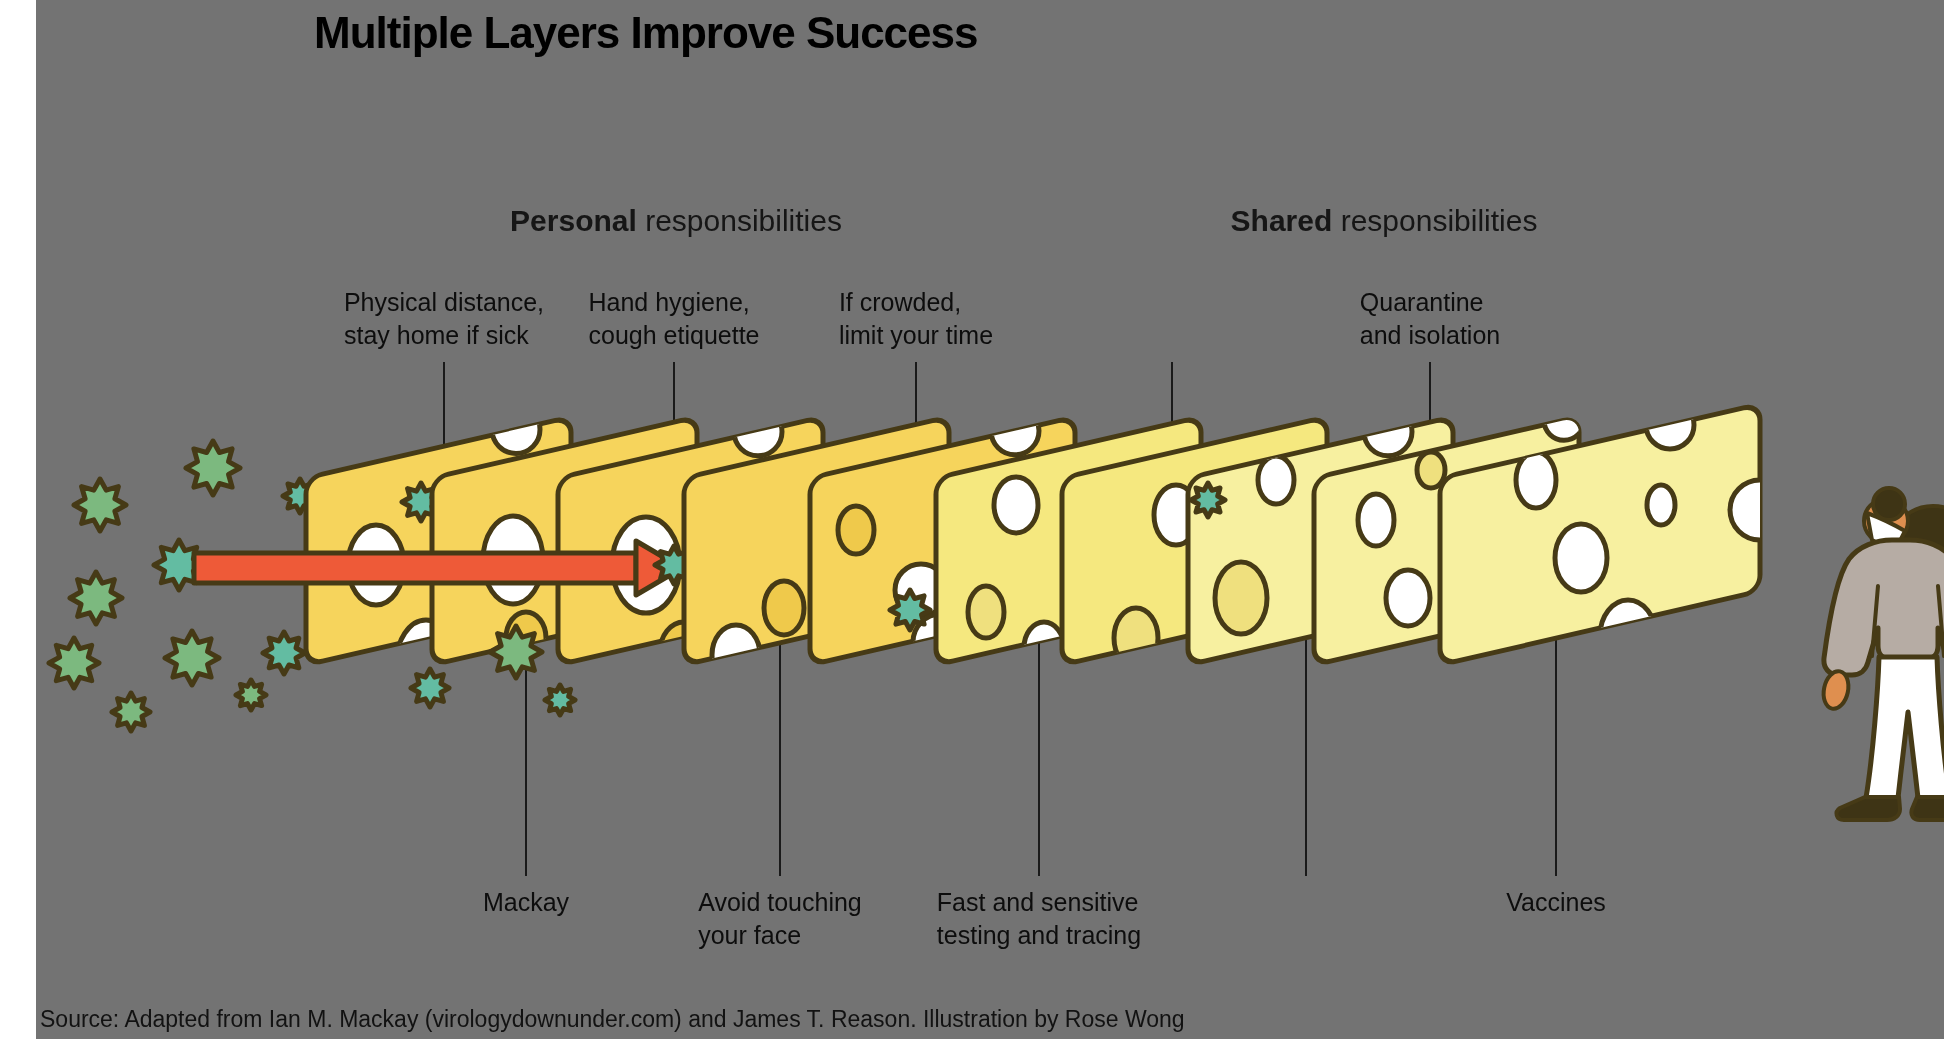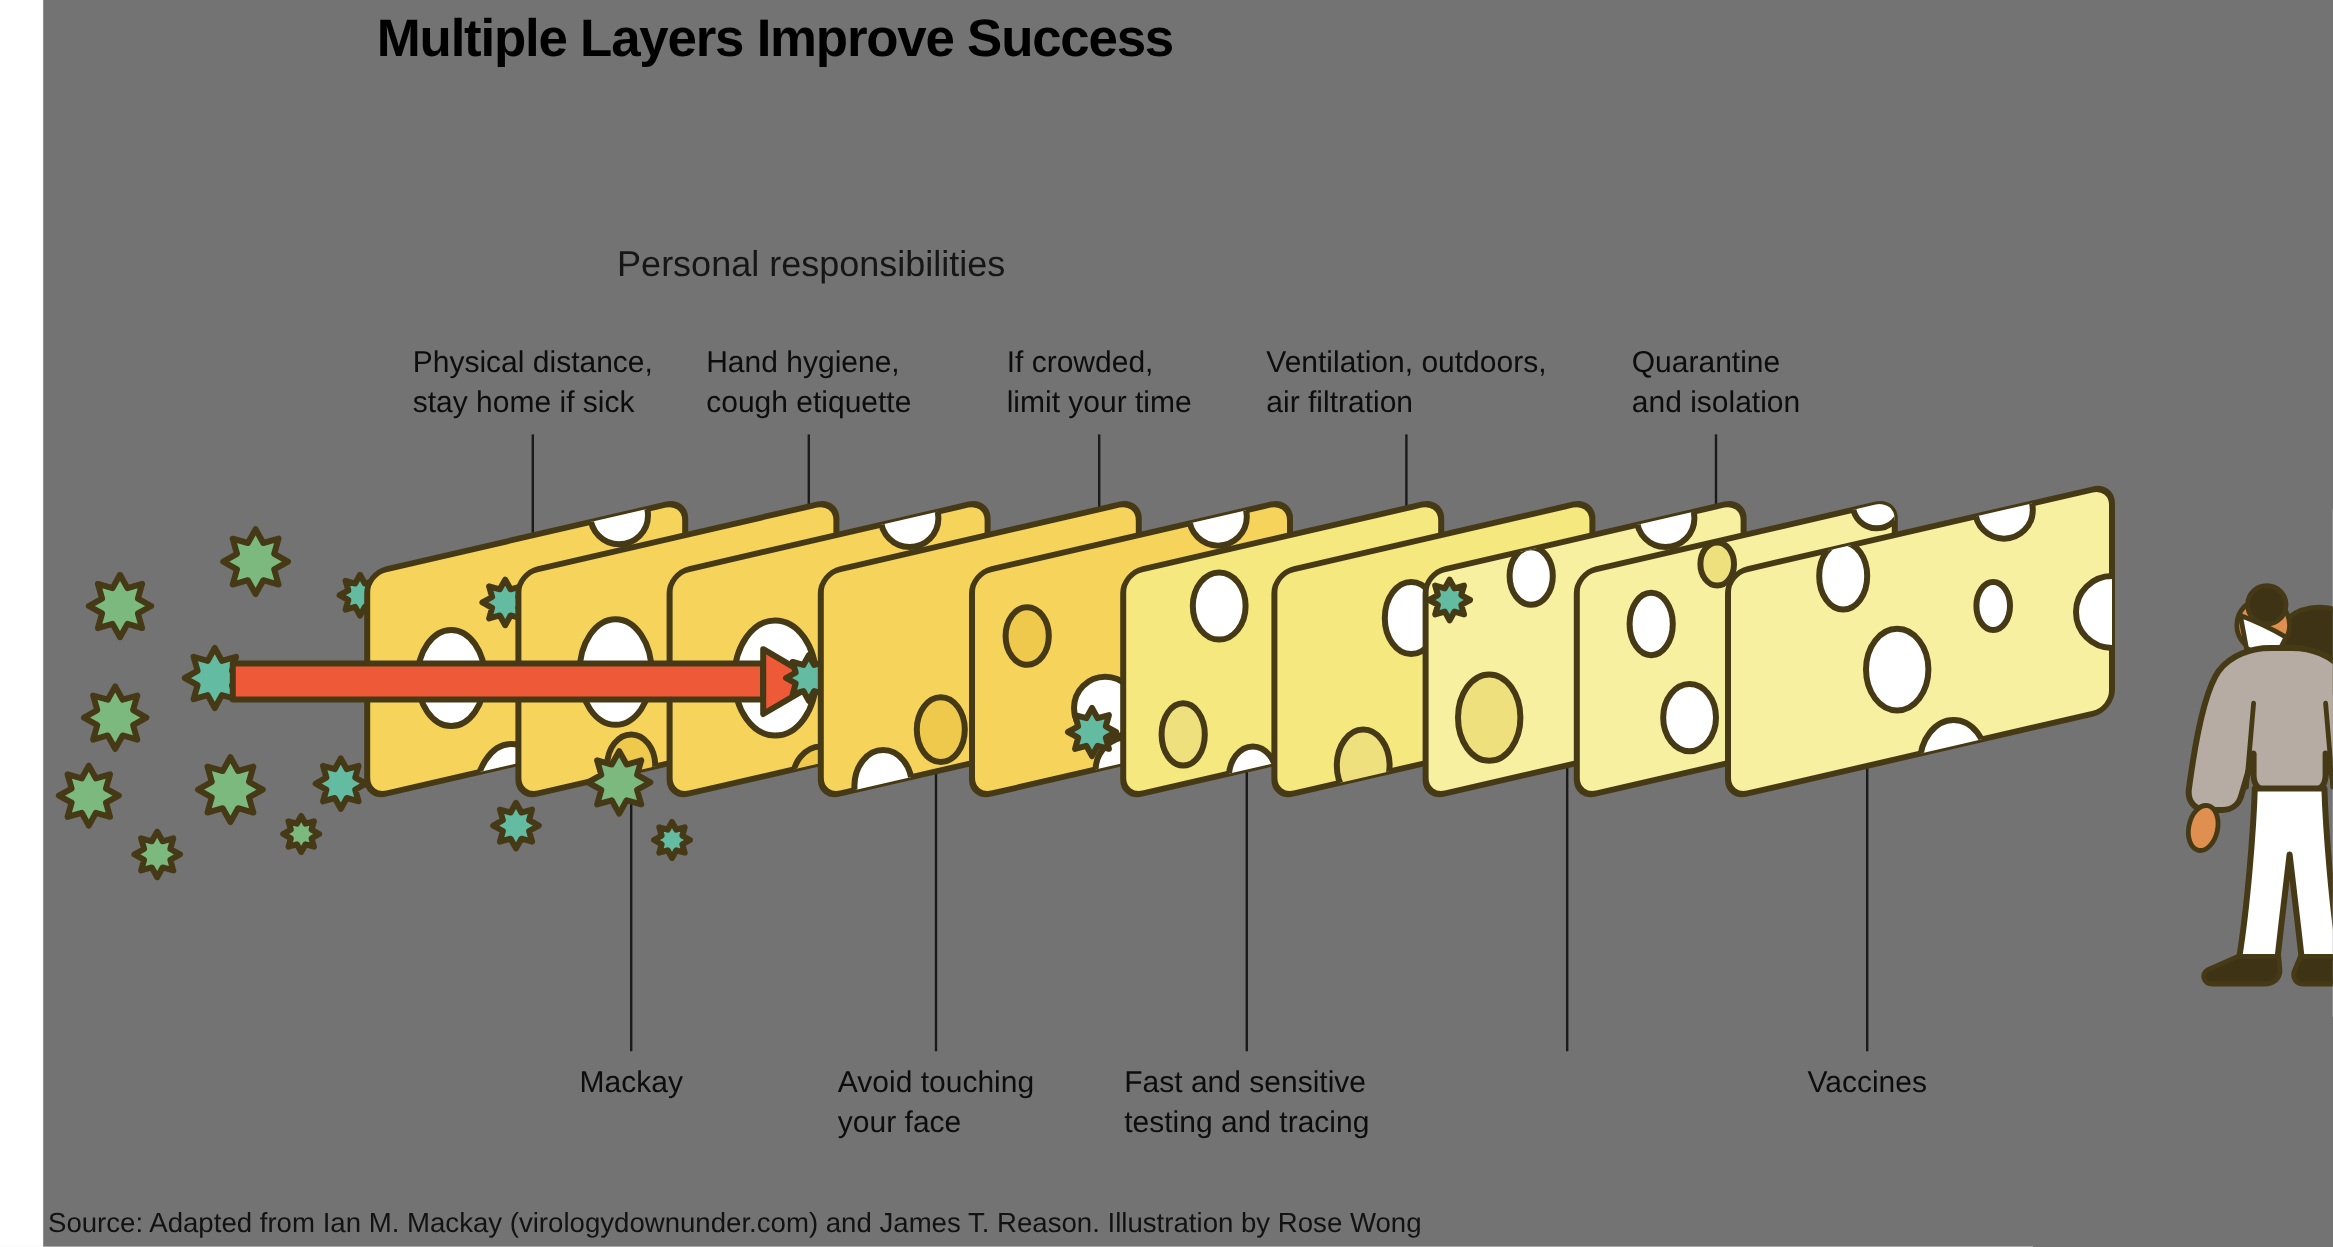--- a/index.html
+++ b/index.html
@@ -5,21 +5,21 @@
   html,body{margin:0;padding:0;background:#ffffff;}
   .stage{position:relative;width:1944px;height:1039px;background:#737373;overflow:hidden;
          font-family:"Liberation Sans", sans-serif;color:var(--text,#000);margin-left:36px;}
   .stage svg{position:absolute;left:0;top:0;}
   .page-title{position:absolute;left:278px;top:8px;margin:0;font-size:44px;font-weight:700;
               letter-spacing:-1px;color:var(--text,#000);}
   .subtitle{position:absolute;left:278px;top:60px;margin:0;font-size:28px;line-height:38px;
             color:var(--subtext,#161616);white-space:pre-line;width:1400px;}
   .sec-header{position:absolute;top:204px;transform:translateX(-50%);font-size:30px;
               color:var(--subtext,#161616);white-space:nowrap;}
-  .sec-header .b{font-weight:400;}
+  .sec-header .b{font-weight:700;}
   .layer-label{position:absolute;transform:translateX(-50%);font-size:25px;line-height:33px;
                color:#0d0d0d;white-space:pre-line;}
   .layer-label.top{top:286px;}
   .layer-label.bottom{top:886px;}
   .source-line{position:absolute;left:4px;top:1006px;font-size:23px;color:#121212;white-space:nowrap;text-align:right;}
   .leader{stroke:var(--leader,#1a1a1a);stroke-width:2;}
 </style>
 </head>
 <body>
 
@@ -197,29 +197,30 @@
       <path d="M1829 797 L1863 797 L1864 809 C1864 816 1858 820 1851 820 L1808 820 C1800 820 1798 812 1804 808 Z" style="fill:var(--hair);stroke-width:4;"></path>
       <path d="M1881 797 L1915 797 L1928 810 C1933 815 1930 820 1922 820 L1884 820 C1877 820 1874 815 1876 809 Z" style="fill:var(--hair);stroke-width:4;"></path>
     </g>
   </svg>
 
   <h1 class="page-title">Multiple Layers Improve Success</h1>
 
   <div class="sec-header" style="left:640px;">
     <span class="b">Personal</span><span> responsibilities</span>
   </div>
+  <div class="sec-header" style="left:1348px;">
+    <span class="b">Shared</span><span> responsibilities</span>
+  </div>
 
   <div class="layer-label top" style="left:408px;">Physical distance,
 stay home if sick</div>
   <div class="layer-label top" style="left:638px;">Hand hygiene,
 cough etiquette</div>
   <div class="layer-label top" style="left:880px;">If crowded,
 limit your time</div>
-  <div class="layer-label top" style="left:1136px;">Ventilation, outdoors,
-air filtration</div>
   <div class="layer-label top" style="left:1394px;">Quarantine
 and isolation</div>
 
   <div class="layer-label bottom" style="left:490px;">Mackay</div>
   <div class="layer-label bottom" style="left:744px;">Avoid touching
 your face</div>
   <div class="layer-label bottom" style="left:1003px;">Fast and sensitive
 testing and tracing</div>
   <div class="layer-label bottom" style="left:1520px;">Vaccines</div>
 

